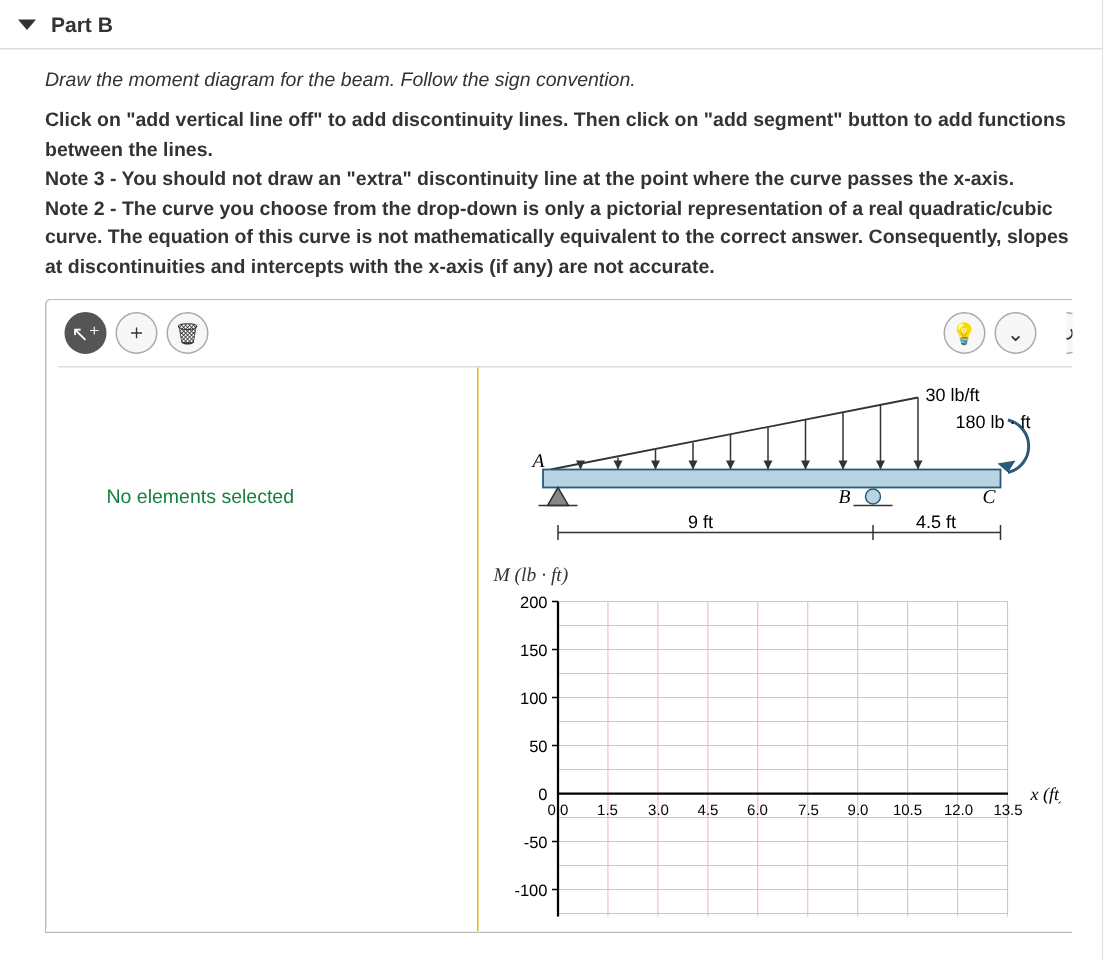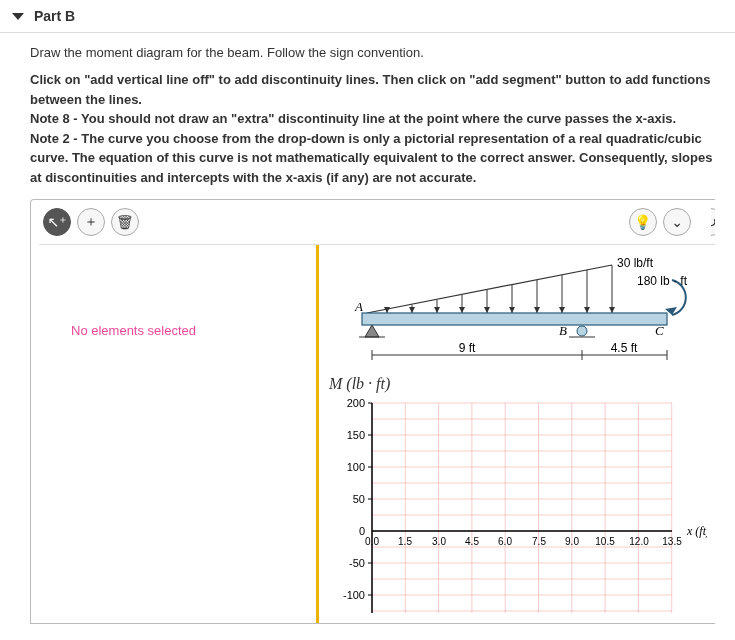--- a/index.html
+++ b/index.html
@@ -1,47 +1,47 @@
 <!DOCTYPE html>
 <html><head>
 <meta charset="utf-8">
 <style>
   * { box-sizing: border-box; margin: 0; padding: 0; }
   body { font-family: Arial, Helvetica, sans-serif; font-size: 13px; color: #333; background: #fff; width: 735px; }
   .section-header { display: flex; align-items: center; padding: 8px 12px; border-bottom: 1px solid #ddd; }
   .section-header .triangle { width: 0; height: 0; border-left: 6px solid transparent; border-right: 6px solid transparent; border-top: 7px solid #333; margin-right: 10px; }
   .section-header .title { font-weight: bold; font-size: 14px; }
   .body-wrap { padding: 12px 20px 0 30px; }
-  .intro { margin-bottom: 10px; }
+  .intro { margin-bottom: 10px; font-style: italic; }
   .notes { font-weight: bold; line-height: 1.5; margin-bottom: 12px; }
   .canvas-wrap { border: 1px solid #bbb; border-right: none; border-radius: 4px 0 0 0; padding: 8px 0 0 8px; overflow: hidden; position: relative; }
   .toolbar { display: flex; align-items: center; gap: 6px; padding: 0 4px 8px 4px; }
   .tool-btn { width: 28px; height: 28px; border-radius: 50%; border: 1px solid #aaa; background: #f7f7f7; display: inline-flex; align-items: center; justify-content: center; cursor: pointer; font-size: 14px; color: #333; }
   .tool-btn.dark { background: #555; color: #fff; border-color: #555; }
   .toolbar-right { margin-left: auto; display: flex; gap: 6px; }
   .stage { display: flex; border-top: 1px solid #ddd; }
-  .side-panel { width: 290px; border-right: 3px solid #eab308; padding: 18px 14px; color: #ec4899; }
+  .side-panel { width: 290px; border-right: 1px solid #eab308; padding: 18px 14px; color: #15803d; }
   .plot-area { flex: 1; position: relative; padding: 10px 8px 0 8px; }
   .beam-svg { display: block; }
   .axis-label { font-style: italic; font-family: 'Times New Roman', serif; }
   .grid-svg { display: block; }
 </style>
 </head>
 <body>
 
 <div class="section-header">
   <span class="triangle"></span>
   <span class="title">Part B</span>
 </div>
 
 <div class="body-wrap">
   <p class="intro">Draw the moment diagram for the beam. Follow the sign convention.</p>
   <div class="notes">
     <div>Click on "add vertical line off" to add discontinuity lines. Then click on "add segment" button to add functions between the lines.</div>
-    <div>Note 8 - You should not draw an "extra" discontinuity line at the point where the curve passes the x-axis.</div>
+    <div>Note 3 - You should not draw an "extra" discontinuity line at the point where the curve passes the x-axis.</div>
     <div>Note 2 - The curve you choose from the drop-down is only a pictorial representation of a real quadratic/cubic curve. The equation of this curve is not mathematically equivalent to the correct answer. Consequently, slopes at discontinuities and intercepts with the x-axis (if any) are not accurate.</div>
   </div>
 
   <div class="canvas-wrap">
     <div class="toolbar">
       <span class="tool-btn dark">↖⁺</span>
       <span class="tool-btn">＋</span>
       <span class="tool-btn">🗑</span>
       <div class="toolbar-right">
         <span class="tool-btn">💡</span>
@@ -105,21 +105,21 @@
 
           <line x1="45" y1="100" x2="255" y2="100" stroke="#333"></line>
           <line x1="45" y1="95" x2="45" y2="105" stroke="#333"></line>
           <line x1="255" y1="95" x2="255" y2="105" stroke="#333"></line>
           <text x="140" y="97" font-size="12" text-anchor="middle">9 ft</text>
           <line x1="255" y1="100" x2="340" y2="100" stroke="#333"></line>
           <line x1="340" y1="95" x2="340" y2="105" stroke="#333"></line>
           <text x="297" y="97" font-size="12" text-anchor="middle">4.5 ft</text>
         </svg>
 
-        <div class="axis-label" style="font-size:16px;margin-left:2px;">M (lb · ft)</div>
+        <div class="axis-label" style="font-size:13px;margin-left:2px;">M (lb · ft)</div>
         <svg class="grid-svg" width="380" height="230">
           <g id="grid-group">
               <line x1="45" x2="45" y1="10" y2="220" stroke="#f4b5b5" stroke-width="0.7"></line>
               <line x1="78.3" x2="78.3" y1="10" y2="220" stroke="#f4b5b5" stroke-width="0.7"></line>
               <line x1="111.6" x2="111.6" y1="10" y2="220" stroke="#f4b5b5" stroke-width="0.7"></line>
               <line x1="144.89999999999998" x2="144.89999999999998" y1="10" y2="220" stroke="#f4b5b5" stroke-width="0.7"></line>
               <line x1="178.2" x2="178.2" y1="10" y2="220" stroke="#f4b5b5" stroke-width="0.7"></line>
               <line x1="211.5" x2="211.5" y1="10" y2="220" stroke="#f4b5b5" stroke-width="0.7"></line>
               <line x1="244.79999999999998" x2="244.79999999999998" y1="10" y2="220" stroke="#f4b5b5" stroke-width="0.7"></line>
               <line x1="278.09999999999997" x2="278.09999999999997" y1="10" y2="220" stroke="#f4b5b5" stroke-width="0.7"></line>

